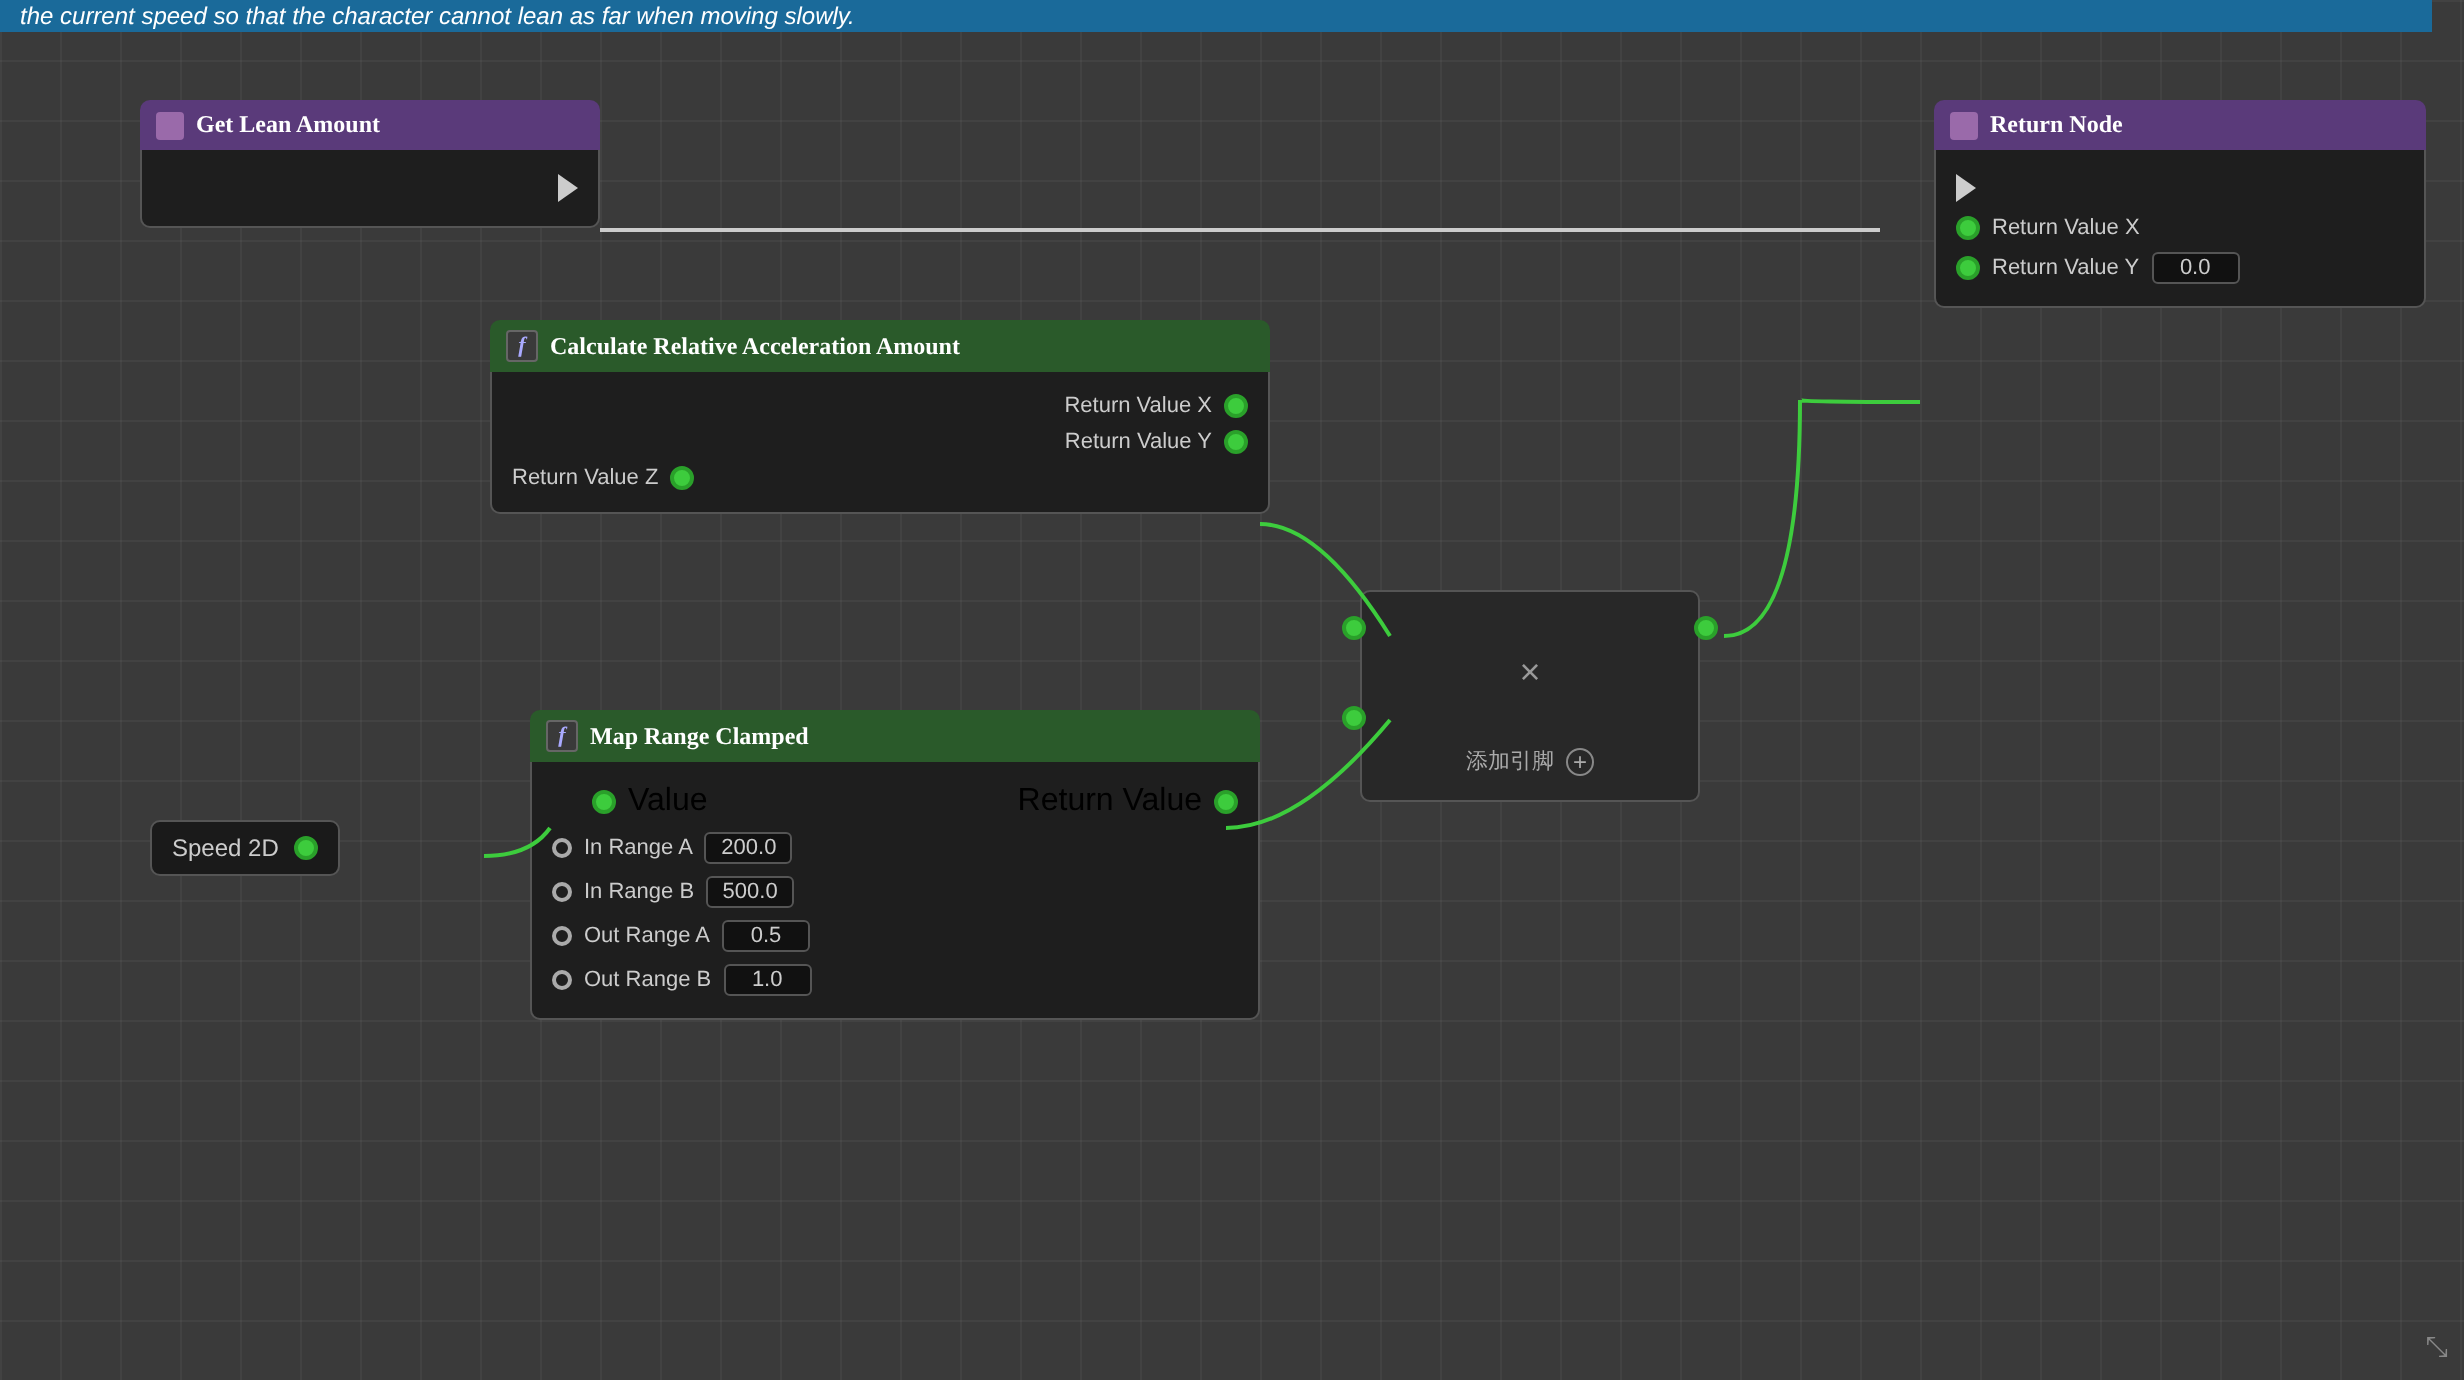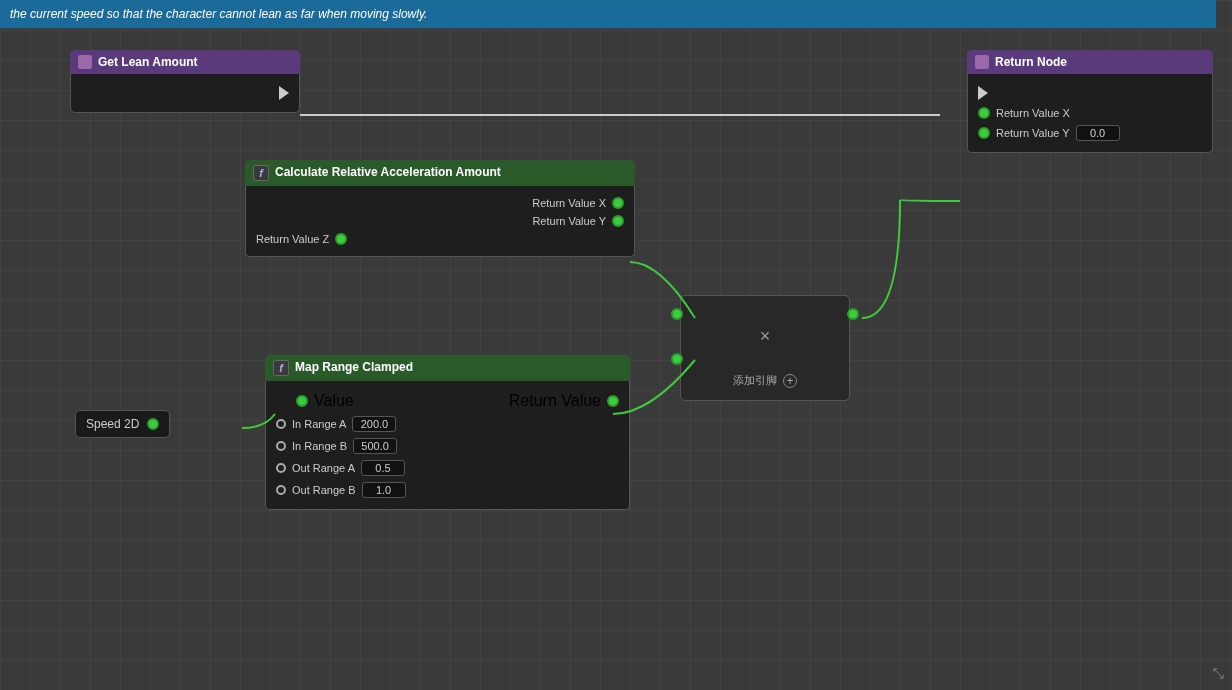--- a/index.html
+++ b/index.html
@@ -16,21 +16,21 @@
       font-family: 'Segoe UI', Arial, sans-serif;
       position: relative;
     }
 
     
     .top-banner {
       position: absolute;
       top: 0;
       left: 0;
       right: 16px;
-      height: 28px;
+      height: 16px;
       background: #1a6a9a;
       display: flex;
       align-items: center;
       padding: 0 10px;
       z-index: 10;
     }
     .top-banner-text {
       color: #fff;
       font-size: 12px;
       font-style: italic;
@@ -40,27 +40,28 @@
     
     .node {
       position: absolute;
       border-radius: 6px;
       overflow: visible;
       min-width: 120px;
     }
 
     .node-header {
       display: flex;
-      align-items: flex-start;
+      align-items: flex-end;
       gap: 6px;
       padding: 5px 8px;
       border-radius: 5px 5px 0 0;
       font-size: 12px;
       font-weight: bold;
       color: #fff;
+      font-family: Liberation Serif, serif;
     }
 
     .node-body {
       background: #1e1e1e;
       border-radius: 0 0 5px 5px;
       padding: 8px 0;
       border: 1px solid #555;
       border-top: none;
     }
 

